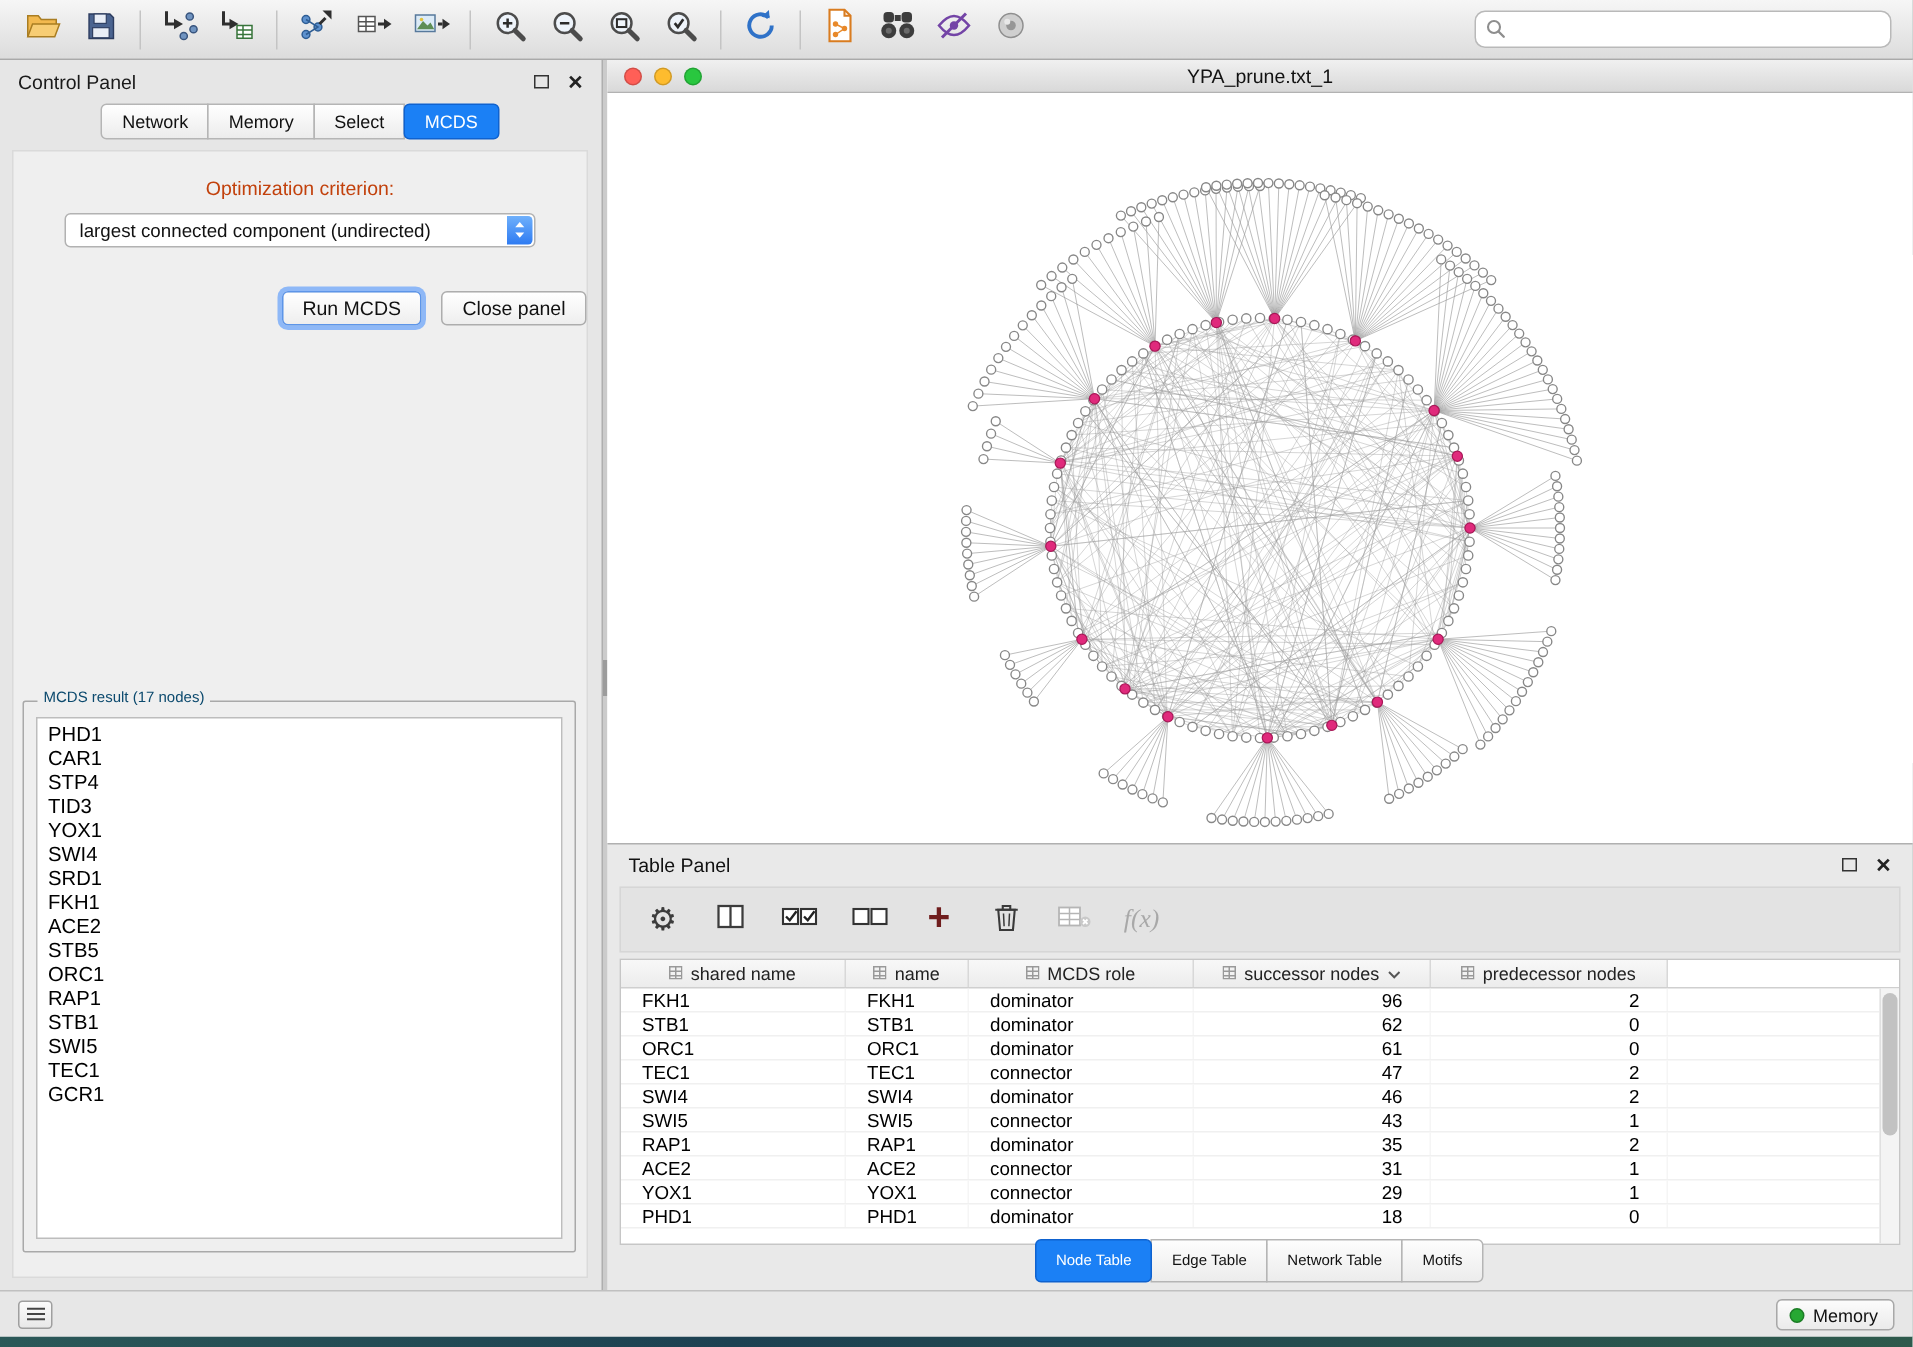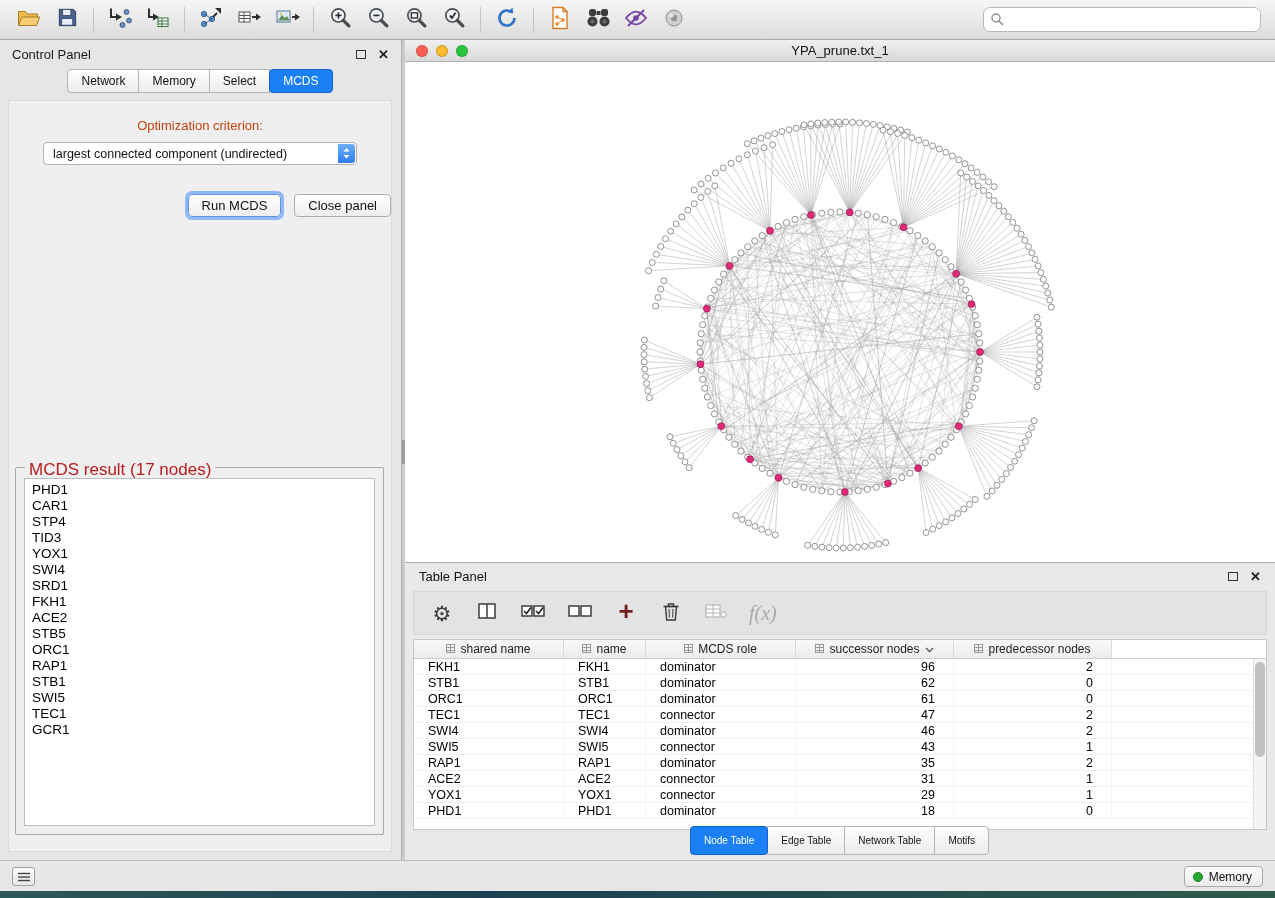--- a/index.html
+++ b/index.html
@@ -27,21 +27,21 @@
 .cp-tab:last-child{border-radius:0 4px 4px 0}
 .cp-tab.active{background:#1b80f5;color:#fff;border-color:#0f62cf;border-radius:4px;position:relative;z-index:1}
 .cp-body{position:absolute;left:8px;right:9px;top:60px;bottom:8px;background:#efefef;border:1px solid #dadada}
 .opt-label{text-align:center;margin-top:17px;font-size:13px;color:#c2410c}
 .dropdown{margin:9px auto 0;width:314px;height:23px;background:#fff;border:1px solid #b2b2b2;border-radius:4px;display:flex;align-items:center;position:relative;padding-left:9px;font-size:12.5px;color:#111}
 .dd-stepper{position:absolute;right:1px;top:1px;bottom:1px;width:17px;border-radius:0 3px 3px 0;background:linear-gradient(#6fb0fb,#2e7bf2);display:flex;align-items:center;justify-content:center}
 .btn-row{display:flex;justify-content:flex-end;gap:13px;margin-top:29px}
 .btn{height:23px;padding:0 13px;font-size:13px;background:linear-gradient(#ffffff,#eeeeee);border:1px solid #adadad;border-radius:4px;color:#111;display:flex;align-items:center}
 .btn.focused{box-shadow:0 0 0 3px rgba(110,165,250,.75);border-color:#5d95e8}
 .result-group{position:absolute;left:6px;right:7px;top:366px;bottom:16px;border:1px solid #a9a9a9;border-radius:2px}
-.result-legend{position:absolute;top:-8px;left:9px;background:#efefef;padding:0 4px;font-size:17px;color:#b91c1c}
+.result-legend{position:absolute;top:-8px;left:9px;background:#efefef;padding:0 4px;font-size:10px;color:#0c4a6e}
 .result-list{position:absolute;left:8px;right:8px;top:10px;bottom:8px;background:#fff;border:1px solid #bdbdbd;padding:3px 0 0 7px;overflow:hidden;font-size:13.5px;line-height:16px;color:#000}
 .result-item{height:16px}
 
 
 .vsplitter{position:absolute;left:402px;top:40px;width:3px;height:820px;background:#cbcbcb}
 .vsplit-handle{position:absolute;left:0;top:400px;width:3px;height:24px;background:#9c9c9c}
 
 
 .network-panel{position:absolute;left:405px;top:40px;width:870px;height:522px;background:#fff}
 .net-titlebar{height:22px;background:linear-gradient(#f0f0f0,#d9d9d9);border-bottom:1px solid #b2b2b2;display:flex;align-items:center;justify-content:center;font-size:13px;color:#111;position:relative}
@@ -50,21 +50,21 @@
 .tl.red{background:#ff5f57}.tl.yellow{background:#febc2e}.tl.green{background:#29c73f}
 .net-canvas{position:absolute;left:0;top:22px;right:0;bottom:0;background:#fff}
 
 
 .table-panel{position:absolute;left:405px;top:562px;width:870px;height:298px;background:#e9e9e9;border-top:1px solid #b0b0b0}
 .tp-titlerow{height:26px;display:flex;align-items:center;padding:0 14px;font-size:13px;color:#111}
 .tp-toolbar{position:absolute;left:8px;right:8px;top:28px;height:44px;background:#e3e3e3;border:1px solid #d6d6d6;display:flex;align-items:center;gap:21px;padding:0 16px}
 .tp-tool{display:flex;align-items:center;justify-content:center;height:30px;min-width:24px}
 .gear-glyph{font-size:21px;color:#3c3c3c;line-height:1}
 .plus-glyph{font-size:26px;font-weight:bold;color:#6f1d1d;line-height:1;margin-top:-4px}
-.fx{font-family:"Liberation Serif",serif;font-style:italic;font-size:20px;color:#a8a8a8}
+.fx{font-family:"Liberation Serif",serif;font-style:italic;font-size:17px;color:#a8a8a8}
 .table-wrap{position:absolute;left:8px;right:8px;top:76px;bottom:30px;background:#fff;border:1px solid #c6c6c6;overflow:hidden}
 .thead{display:flex;height:19px;background:linear-gradient(#f8f8f8,#ececec);border-bottom:1px solid #cfcfcf}
 .th{display:flex;align-items:center;justify-content:center;gap:5px;font-size:12px;color:#222;border-right:1px solid #d8d8d8;height:100%;flex:0 0 auto}
 .th.filler{background:#fff;border-right:none;flex:1}
 .tbody{position:absolute;left:0;right:13px;top:19px;bottom:0;overflow:hidden}
 .trow{display:flex;height:16px;border-bottom:1px solid #f0f0f0}
 .td{font-size:12.5px;color:#000;padding-left:14px;display:flex;align-items:center;border-right:1px solid #f5f5f5;overflow:hidden;flex:0 0 auto}
 .td.num{justify-content:flex-end;padding-right:18px;padding-left:0}
 .vscroll{position:absolute;right:0;top:19px;bottom:0;width:13px;background:#f4f4f4;border-left:1px solid #e0e0e0}
 .vthumb{position:absolute;left:1px;right:1px;top:3px;height:95px;background:#c2c2c2;border-radius:6px}

